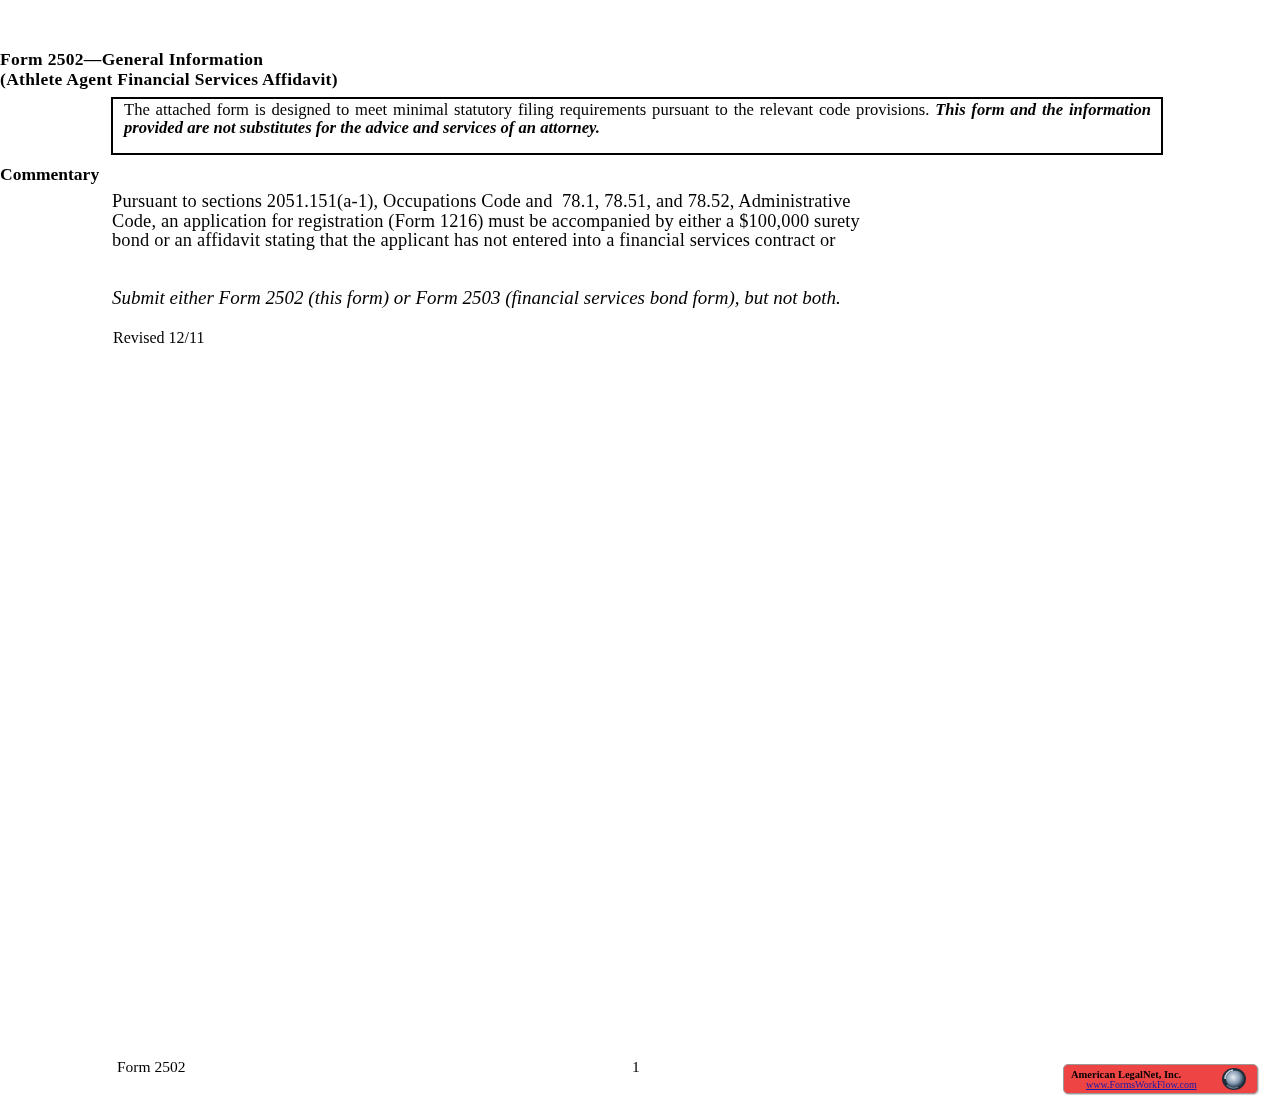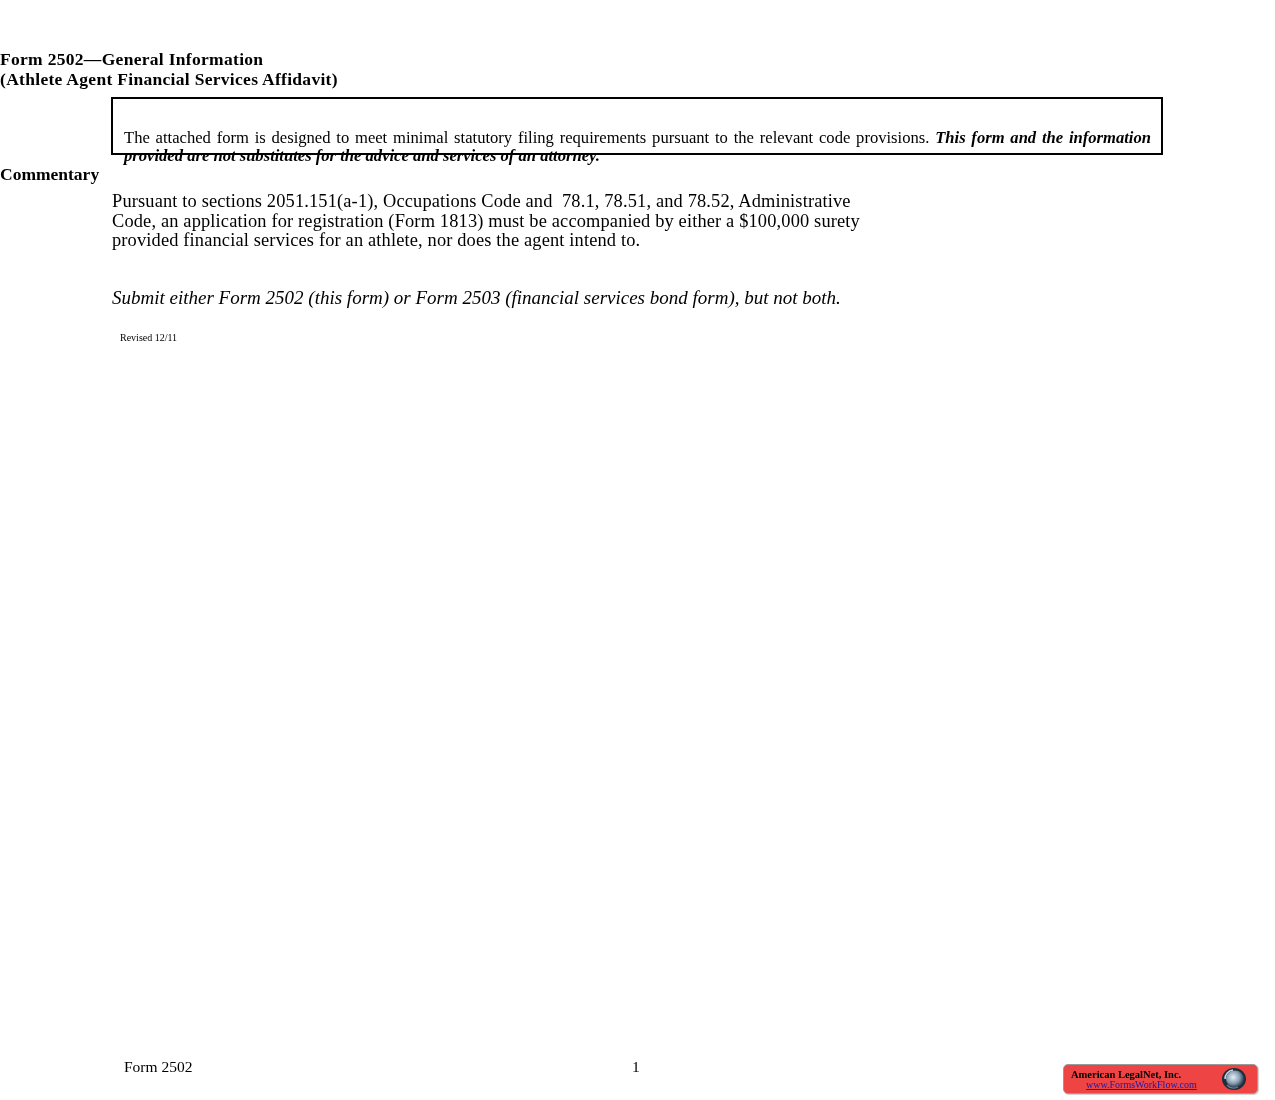--- a/index.html
+++ b/index.html
@@ -39,21 +39,20 @@
     }
     .notice-text {
       position: absolute;
       left: 11px;
       top: 2px;
       width: 1027px;
       font-size: 16.6px;
       line-height: 17.5px;
       text-align: justify;
       text-align-last: left;
-      margin-top: 28px;
     }
     .notice-text .emph {
       font-weight: bold;
       font-style: italic;
     }
 
     .section-heading {
       position: absolute;
       left: 0;
       width: 1275px;
@@ -83,29 +82,29 @@
       left: 112px;
       top: 288px;
       font-size: 19px;
       line-height: 20px;
       font-style: italic;
       white-space: nowrap;
     }
 
     .revised {
       position: absolute;
-      left: 120px;
+      left: 113px;
       top: 330px;
-      font-size: 10px;
+      font-size: 16px;
       line-height: 16px;
     }
 
     .footer-left {
       position: absolute;
-      left: 124px;
+      left: 117px;
       top: 1058px;
       font-size: 15.5px;
       line-height: 18px;
     }
     .footer-page {
       position: absolute;
       left: 632px;
       top: 1058px;
       font-size: 15.5px;
       line-height: 18px;
@@ -158,22 +157,22 @@
   <div id="title2" class="title">(Athlete Agent Financial Services Affidavit)</div>
 
   <div class="notice-box">
     <div class="notice-text"><span>The attached form is designed to meet minimal statutory filing requirements pursuant to the relevant code provisions. </span><span class="emph">This form and the information provided are not substitutes for the advice and services of an attorney.</span></div>
   </div>
 
   <div class="section-heading">Commentary</div>
 
   <div class="commentary-body">
     <span class="line">Pursuant to sections 2051.151(a-1), Occupations Code and  78.1, 78.51, and 78.52, Administrative</span>
-    <span class="line">Code, an application for registration (Form 1813) must be accompanied by either a $100,000 surety</span>
-    <span class="line">provided financial services for an athlete, nor does the agent intend to.</span>
+    <span class="line">Code, an application for registration (Form 1216) must be accompanied by either a $100,000 surety</span>
+    <span class="line">bond or an affidavit stating that the applicant has not entered into a financial services contract or</span>
   </div>
 
   <div class="instruction">Submit either Form 2502 (this form) or Form 2503 (financial services bond form), but not both.</div>
 
   <div class="revised">Revised 12/11</div>
 
   <div class="footer-left">Form 2502</div>
   <div class="footer-page">1</div>
 
   <div class="branding">

